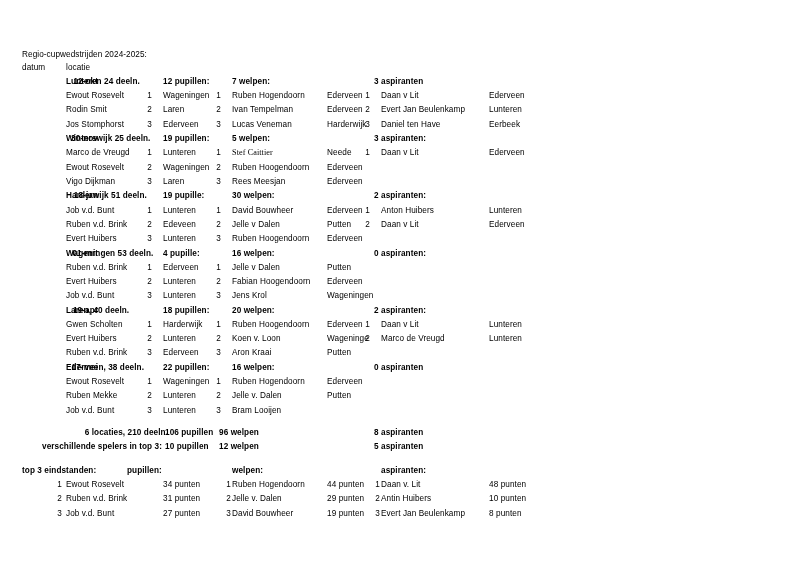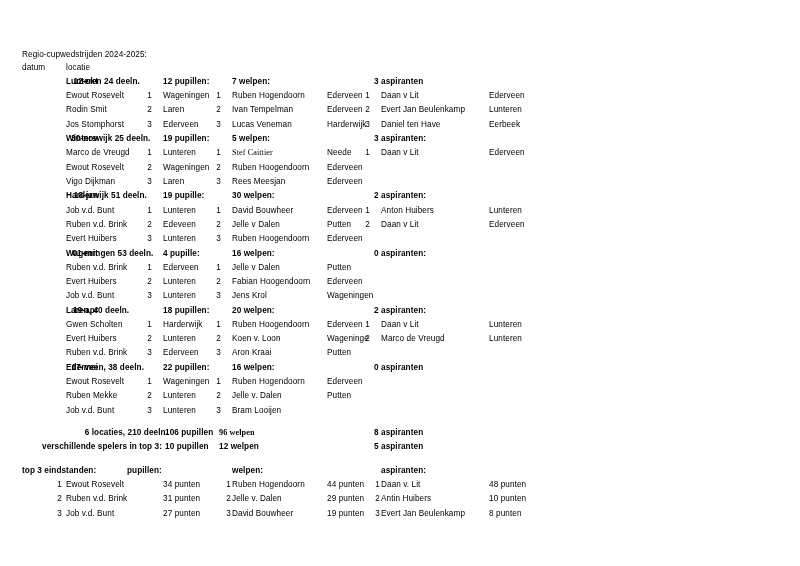--- a/index.html
+++ b/index.html
@@ -202,21 +202,21 @@
       <div class="cell" style="left: 232px; top: 390.4px;">Jelle v. Dalen</div>
       <div class="cell" style="left: 327px; top: 390.4px;">Putten</div>
       <div class="cell" style="left: 209px; top: 404.6px; width: 12px; text-align: right;">3</div>
       <div class="cell" style="left: 232px; top: 404.6px;">Bram Looijen</div>
       <div class="cell bold" style="left: 374px; top: 362px;">0 aspiranten</div>
     </div>
 
   <div id="totals-layer">
       <div class="cell bold" style="left: 28px; top: 427px; width: 140px; text-align: right;">6 locaties, 210 deeln.</div>
       <div class="cell bold" style="left: 165px; top: 427px;">106 pupillen</div>
-      <div class="cell bold" style="left: 219px; top: 427px; font-family: Liberation Serif, serif;">96 welpen</div>
+      <div class="cell bold" style="left: 219px; top: 427px;">96 welpen</div>
       <div class="cell bold" style="left: 374px; top: 427px;">8 aspiranten</div>
       <div class="cell bold" style="left: 22px; top: 441px; width: 140px; text-align: right;">verschillende spelers in top 3:</div>
       <div class="cell bold" style="left: 165px; top: 441px;">10 pupillen</div>
       <div class="cell bold" style="left: 219px; top: 441px;">12 welpen</div>
       <div class="cell bold" style="left: 374px; top: 441px;">5 aspiranten</div>
     </div>
 
   <div id="standings-layer">
       <div class="cell bold" style="left: 22px; top: 465px;">top 3 eindstanden:</div>
       <div class="cell bold" style="left: 127px; top: 465px;">pupillen:</div>

